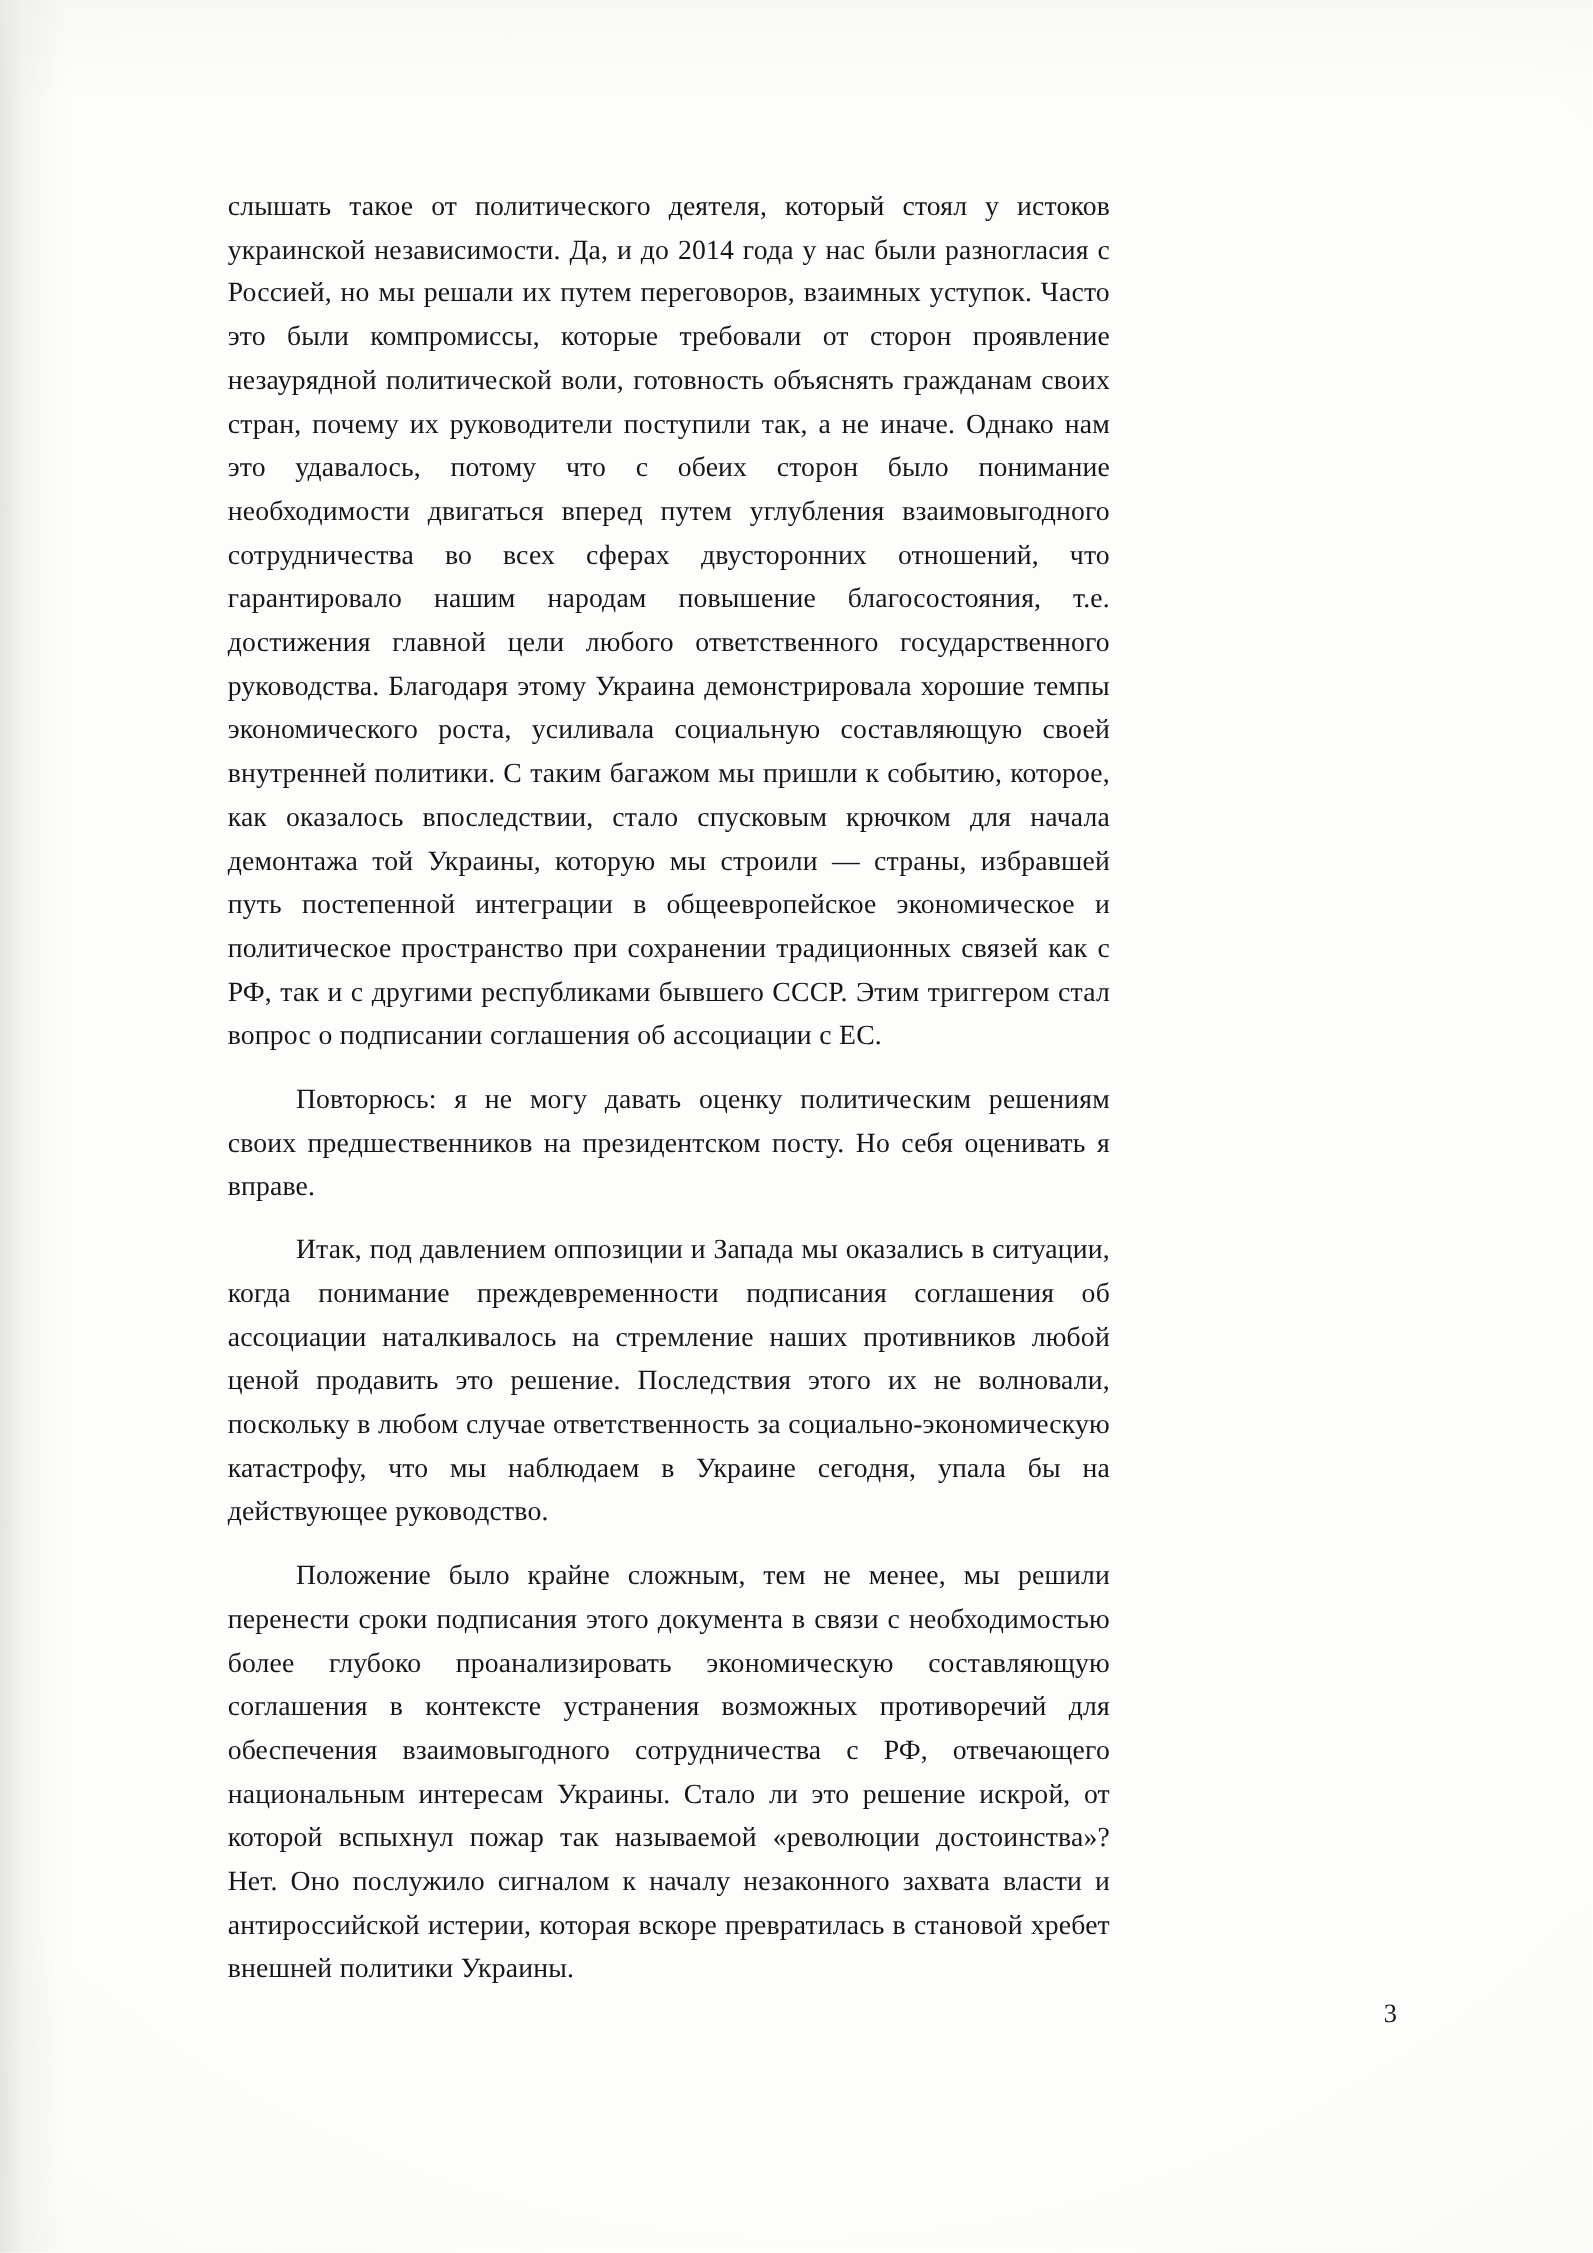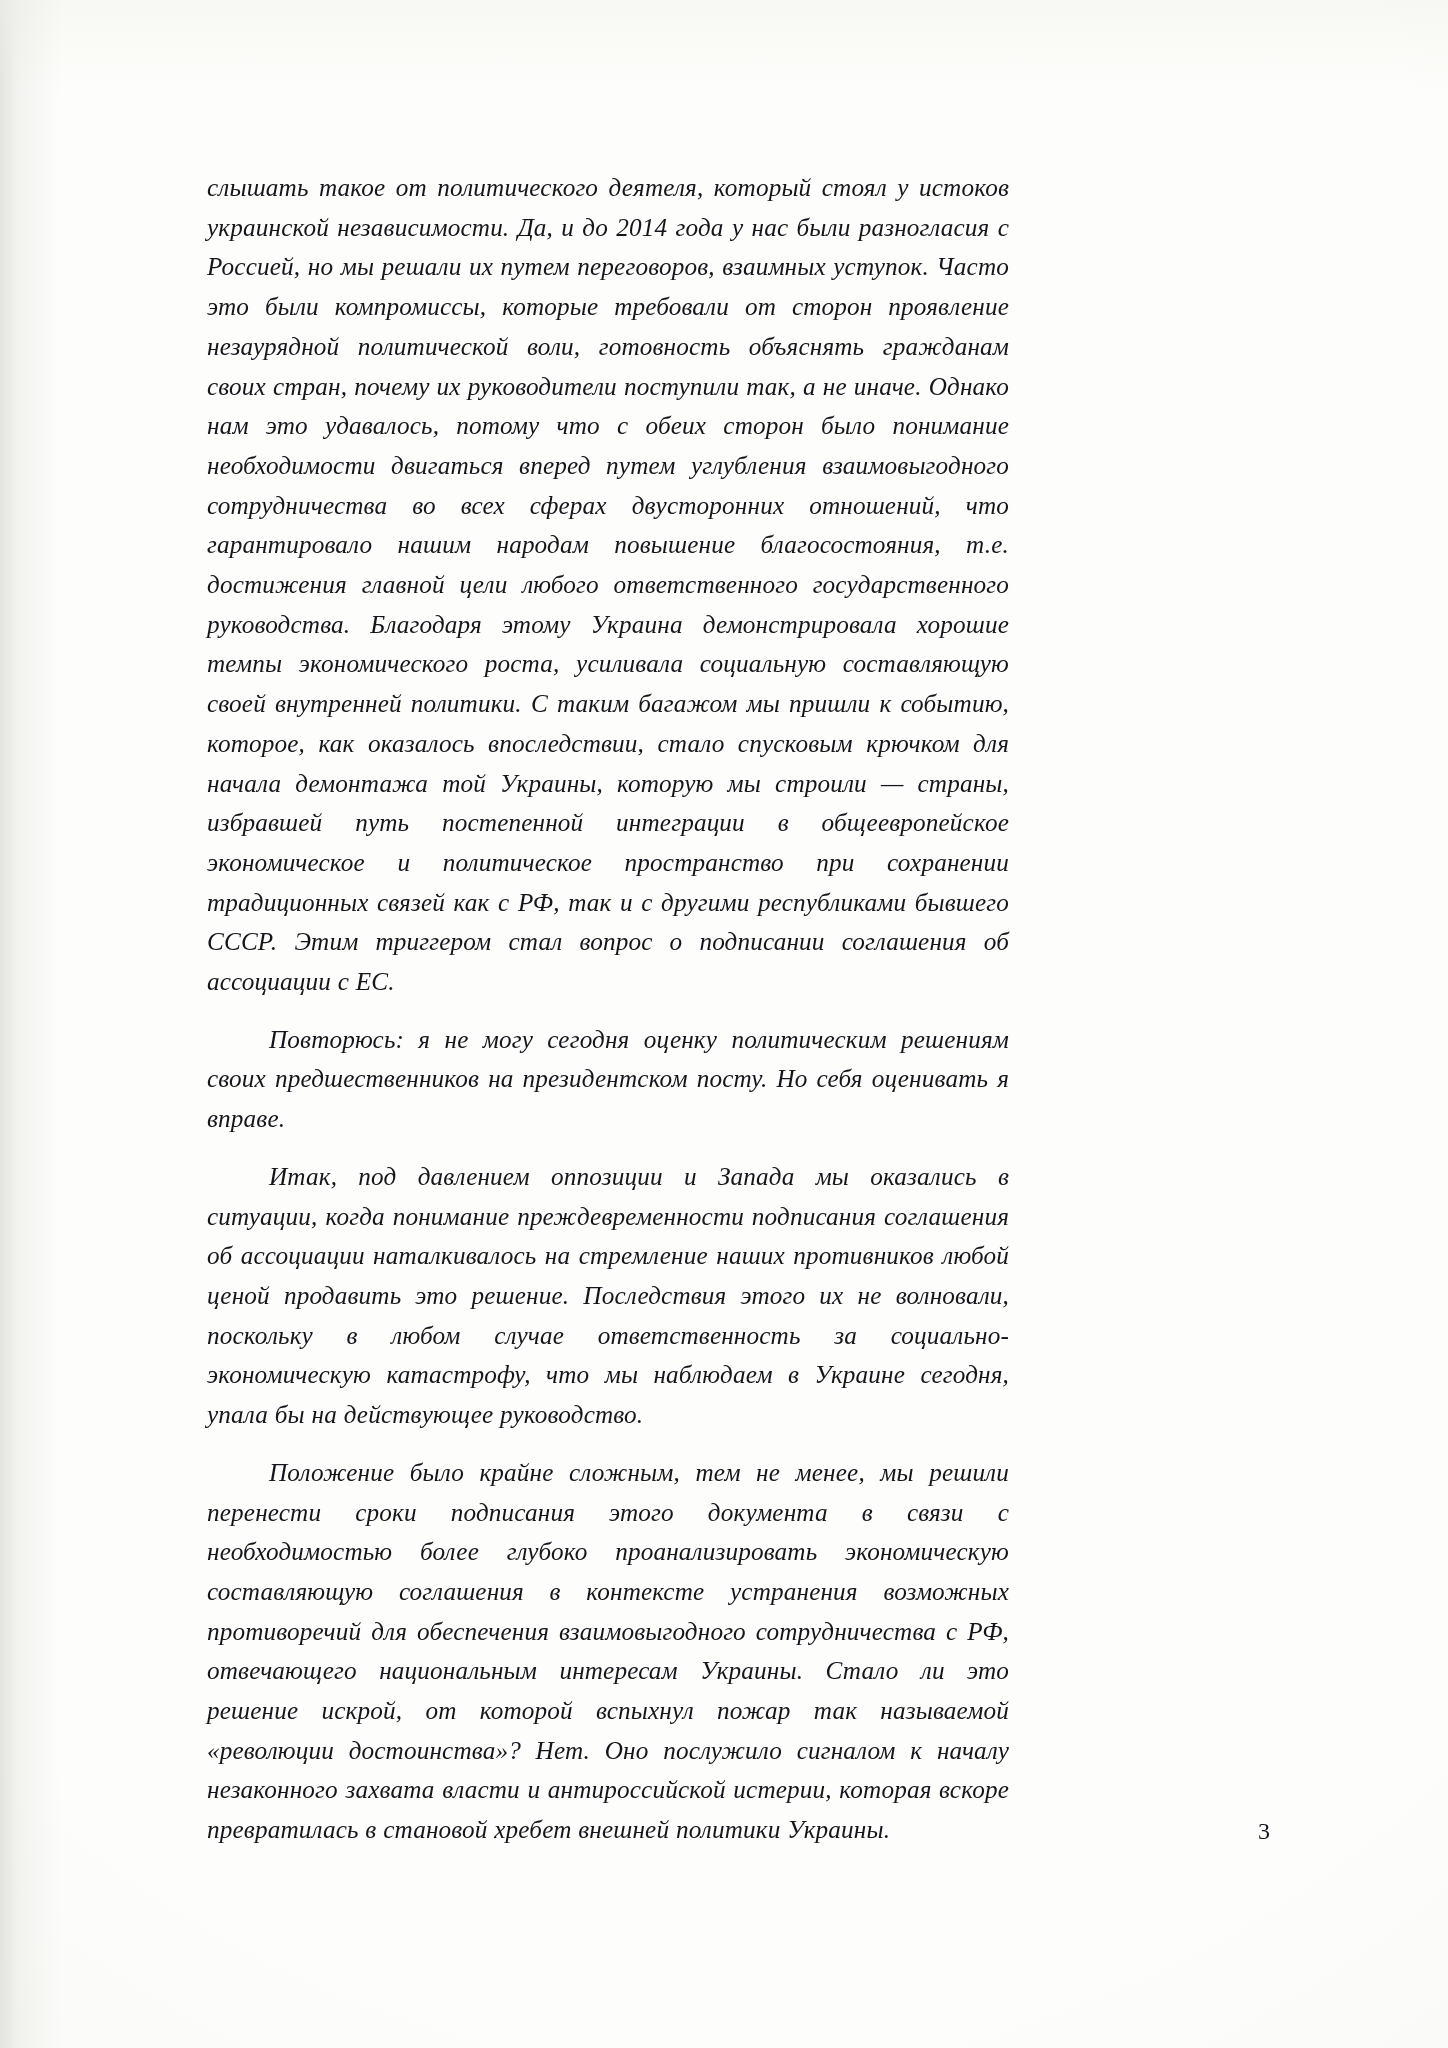--- a/index.html
+++ b/index.html
@@ -38,21 +38,20 @@
     height: 100%;
     background: linear-gradient(90deg, #e6e6e2 0%, rgba(255,255,255,0) 100%);
     pointer-events: none;
   }
 
   .text-body {
     position: absolute;
     left: 207px;
     top: 168px;
     width: 802px;
-    font-style: italic;
   }
 
   p.para {
     margin: 0 0 0 0;
     font-family: "Liberation Serif", "DejaVu Serif", serif;
     font-size: 25.2px;
     line-height: 39.7px;
     text-align: justify;
     text-justify: inter-word;
     color: #15161c;
@@ -82,21 +81,21 @@
 <body>
 
 <div class="page">
 
   <div class="scan-edge-left"></div>
   <div class="scan-tint"></div>
 
   <div class="text-body">
     <p class="para">слышать такое от политического деятеля, который стоял у истоков украинской независимости. Да, и до 2014 года у нас были разногласия с Россией, но мы решали их путем переговоров, взаимных уступок. Часто это были компромиссы, которые требовали от сторон проявление незаурядной политической воли, готовность объяснять гражданам своих стран, почему их руководители поступили так, а не иначе. Однако нам это удавалось, потому что с обеих сторон было понимание необходимости двигаться вперед путем углубления взаимовыгодного сотрудничества во всех сферах двусторонних отношений, что гарантировало нашим народам повышение благосостояния, т.е. достижения главной цели любого ответственного государственного руководства. Благодаря этому Украина демонстрировала хорошие темпы экономического роста, усиливала социальную составляющую своей внутренней политики. С таким багажом мы пришли к событию, которое, как оказалось впоследствии, стало спусковым крючком для начала демонтажа той Украины, которую мы строили — страны, избравшей путь постепенной интеграции в общеевропейское экономическое и политическое пространство при сохранении традиционных связей как с РФ, так и с другими республиками бывшего СССР. Этим триггером стал вопрос о подписании соглашения об ассоциации с ЕС.</p>
 
-    <p class="para indent">Повторюсь: я не могу сегодня оценку политическим решениям своих предшественников на президентском посту. Но себя оценивать я вправе.</p>
+    <p class="para indent">Повторюсь: я не могу давать оценку политическим решениям своих предшественников на президентском посту. Но себя оценивать я вправе.</p>
 
     <p class="para indent">Итак, под давлением оппозиции и Запада мы оказались в ситуации, когда понимание преждевременности подписания соглашения об ассоциации наталкивалось на стремление наших противников любой ценой продавить это решение. Последствия этого их не волновали, поскольку в любом случае ответственность за социально-экономическую катастрофу, что мы наблюдаем в Украине сегодня, упала бы на действующее руководство.</p>
 
     <p class="para indent">Положение было крайне сложным, тем не менее, мы решили перенести сроки подписания этого документа в связи с необходимостью более глубоко проанализировать экономическую составляющую соглашения в контексте устранения возможных противоречий для обеспечения взаимовыгодного сотрудничества с РФ, отвечающего национальным интересам Украины. Стало ли это решение искрой, от которой вспыхнул пожар так называемой «революции достоинства»? Нет. Оно послужило сигналом к началу незаконного захвата власти и антироссийской истерии, которая вскоре превратилась в становой хребет внешней политики Украины.</p>
 
   </div>
 
   <div class="page-number">3</div>
 
 </div>

